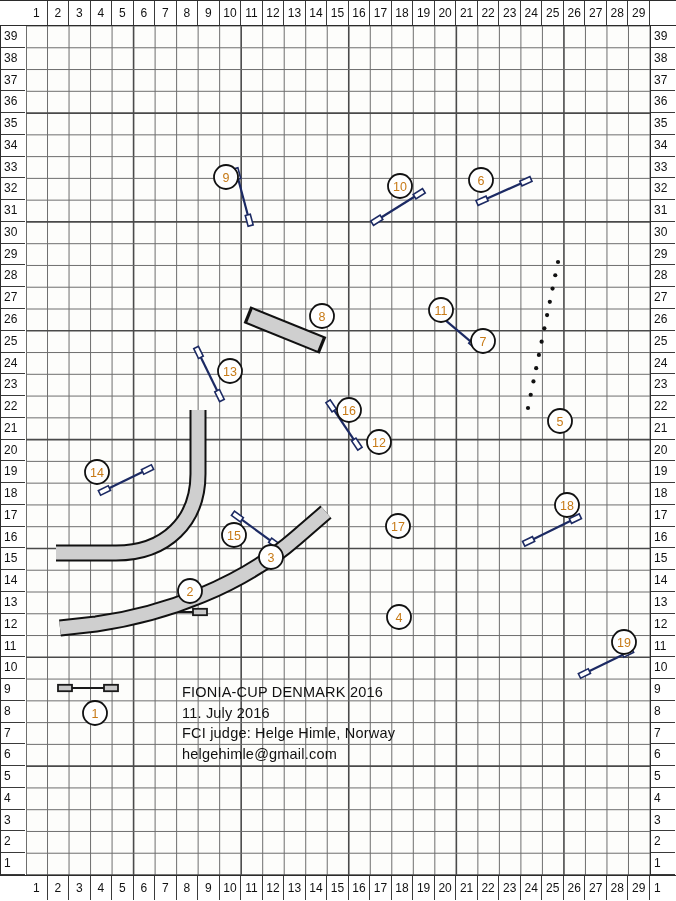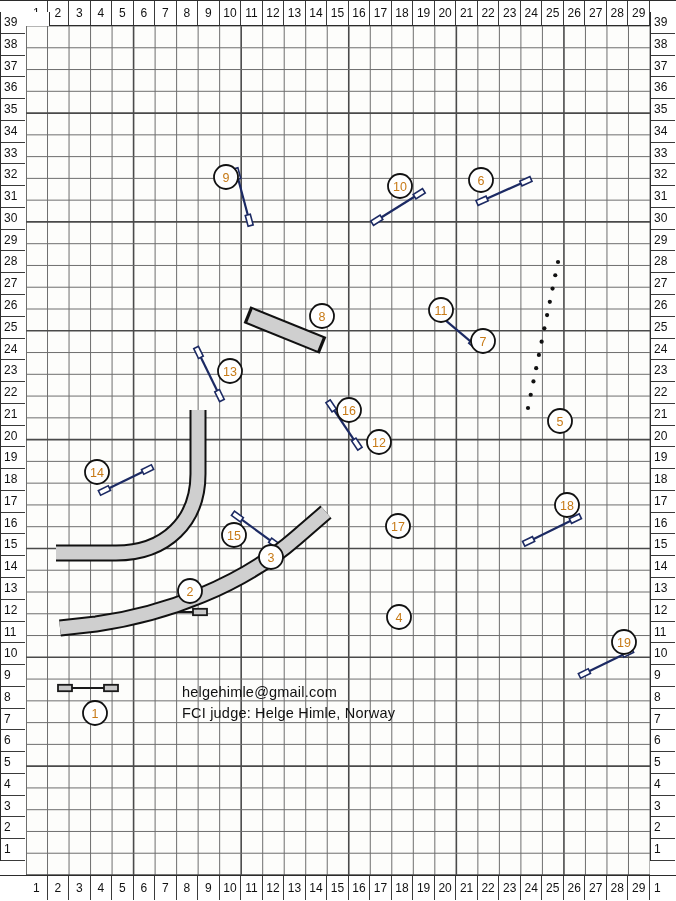--- a/index.html
+++ b/index.html
@@ -27,21 +27,21 @@
   .ruler-h {
     left: 0;
     width: 676px;
     height: 26px;
     border-top: 1px solid #2b2b2b;
     border-bottom: 1px solid #2b2b2b;
   }
   #ruler-top { top: 0; }
   #ruler-bottom { top: 875px; height: 26px; border-bottom: none;}
   .ruler-v {
-    top: 12px;
+    top: 26px;
     width: 50px;
     height: 849px;
     border-left: 1px solid #2b2b2b;
     border-right: 1px solid #2b2b2b;
   }
   #ruler-left { left: 0; }
   #ruler-right { left: 650px; }
 
   .rtick {
     position: absolute;
@@ -496,17 +496,19 @@
           <text x="541" y="479.5" class="obnum">18</text>
         </g>
         <g>
           <circle cx="598" cy="616" r="12" fill="#ffffff" stroke="#111111" stroke-width="1.8"></circle>
           <text x="598" y="616.5" class="obnum">19</text>
         </g>
       </svg>
   </div>
 
   <div id="course-info">
+    <div>FIONIA-CUP DENMARK 2016</div>
+    <div>11. July 2016</div>
+    <div>FCI judge: Helge Himle, Norway</div>
     <div>helgehimle@gmail.com</div>
-    <div>FCI judge: Helge Himle, Norway</div>
   </div>
 
 </div>
 
 </body></html>

